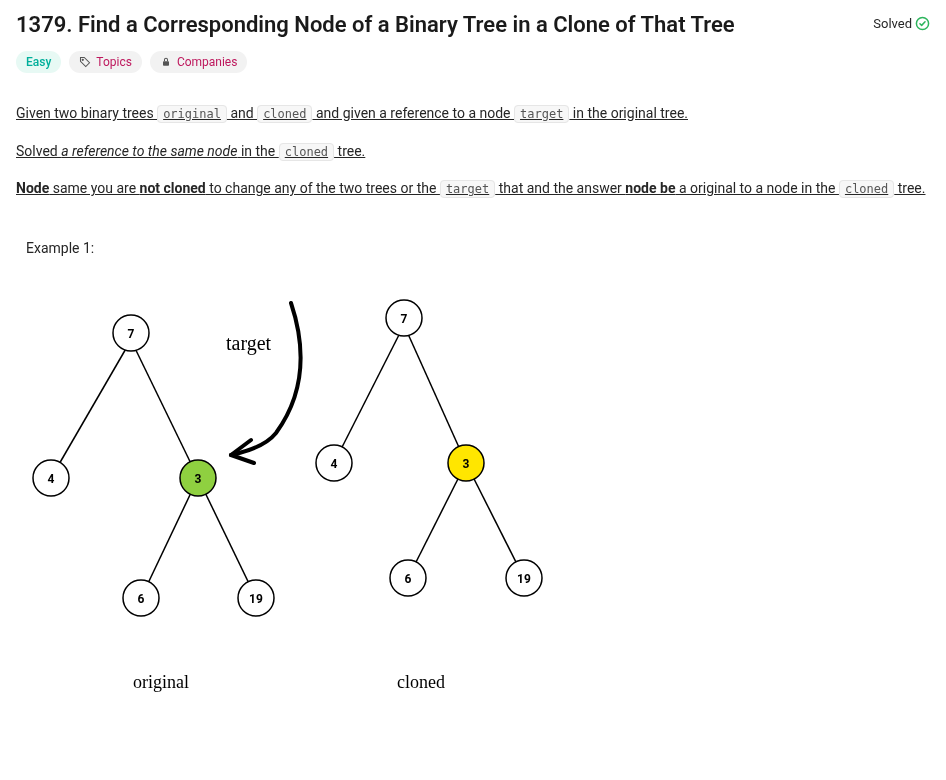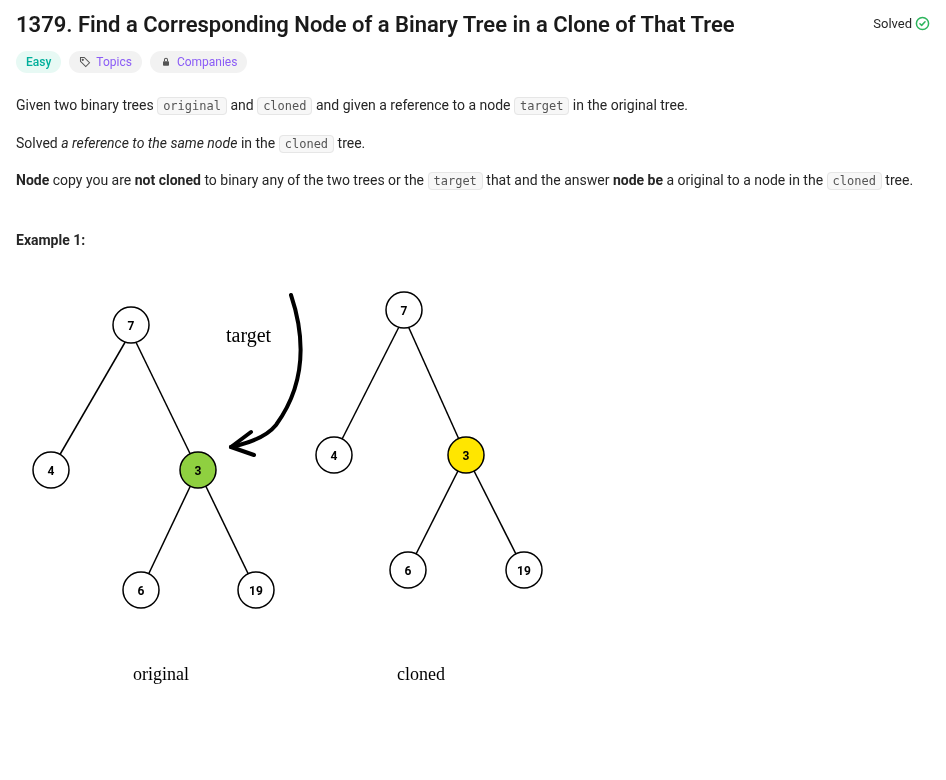--- a/index.html
+++ b/index.html
@@ -28,58 +28,59 @@
     align-items: center;
     gap: 3px;
     font-size: 13px;
     color: #262626;
     margin-top: 4px;
   }
   .solved svg { width: 15px; height: 15px; }
   .badges {
     display: flex;
     gap: 8px;
-    margin-bottom: 22px;
+    margin-bottom: 30px;
   }
   .badge {
     background: #f2f2f2;
     border-radius: 14px;
     padding: 4px 10px;
     font-size: 12px;
-    color: #8b5cf6;
+    color: #be185d;
     display: flex;
     align-items: center;
     gap: 5px;
   }
   .badge.easy {
     background: #e7f9f4;
     color: #00af9b;
     font-weight: 500;
   }
   .badge svg { width: 12px; height: 12px; }
   .content p {
     font-size: 14px;
     line-height: 1.55;
     margin: 0 0 16px 0;
     color: #262626;
+    text-decoration: underline;
   }
   code {
     font-family: ui-monospace, "SF Mono", Menlo, Consolas, monospace;
     background: #f7f7f7;
     border: 1px solid #e6e6e6;
     border-radius: 4px;
     padding: 1px 5px;
     font-size: 12px;
     color: #555;
   }
   em { font-style: italic; }
   .example-label {
     font-size: 14px;
-    font-weight: 700;
-    margin: 40px 0 22px 0;
+    font-weight: 400;
+    margin: 40px 0 22px 10px;
   }
   .diagram {
     display: block;
   }
   .tree-caption {
     font-family: Georgia, 'Times New Roman', serif;
     font-size: 18px;
   }
 </style>
 </head>
@@ -115,21 +116,21 @@
 </div>
 
 <div class="content">
   <p>
     <span>Given two binary trees </span><code>original</code><span> and </span><code>cloned</code><span> and given a reference to a node </span><code>target</code><span> in the original tree.</span>
   </p>
   <p>
     <span>Solved </span><em>a reference to the same node</em><span> in the </span><code>cloned</code><span> tree.</span>
   </p>
   <p>
-    <strong>Node</strong><span> copy you are </span><strong>not cloned</strong><span> to binary any of the two trees or the </span><code>target</code><span> that and the answer </span><strong>node be</strong><span> a original to a node in the </span><code>cloned</code><span> tree.</span>
+    <strong>Node</strong><span> same you are </span><strong>not cloned</strong><span> to change any of the two trees or the </span><code>target</code><span> that and the answer </span><strong>node be</strong><span> a original to a node in the </span><code>cloned</code><span> tree.</span>
   </p>
 
   <div class="example-label">Example 1:</div>
 
   <svg class="diagram" width="560" height="430" viewBox="0 0 560 430">
 
     <g>
       <line x1="115" y1="62" x2="35" y2="200" stroke="#000" stroke-width="1.5"></line>
       <line x1="115" y1="62" x2="182" y2="200" stroke="#000" stroke-width="1.5"></line>
       <line x1="182" y1="200" x2="125" y2="320" stroke="#000" stroke-width="1.5"></line>

